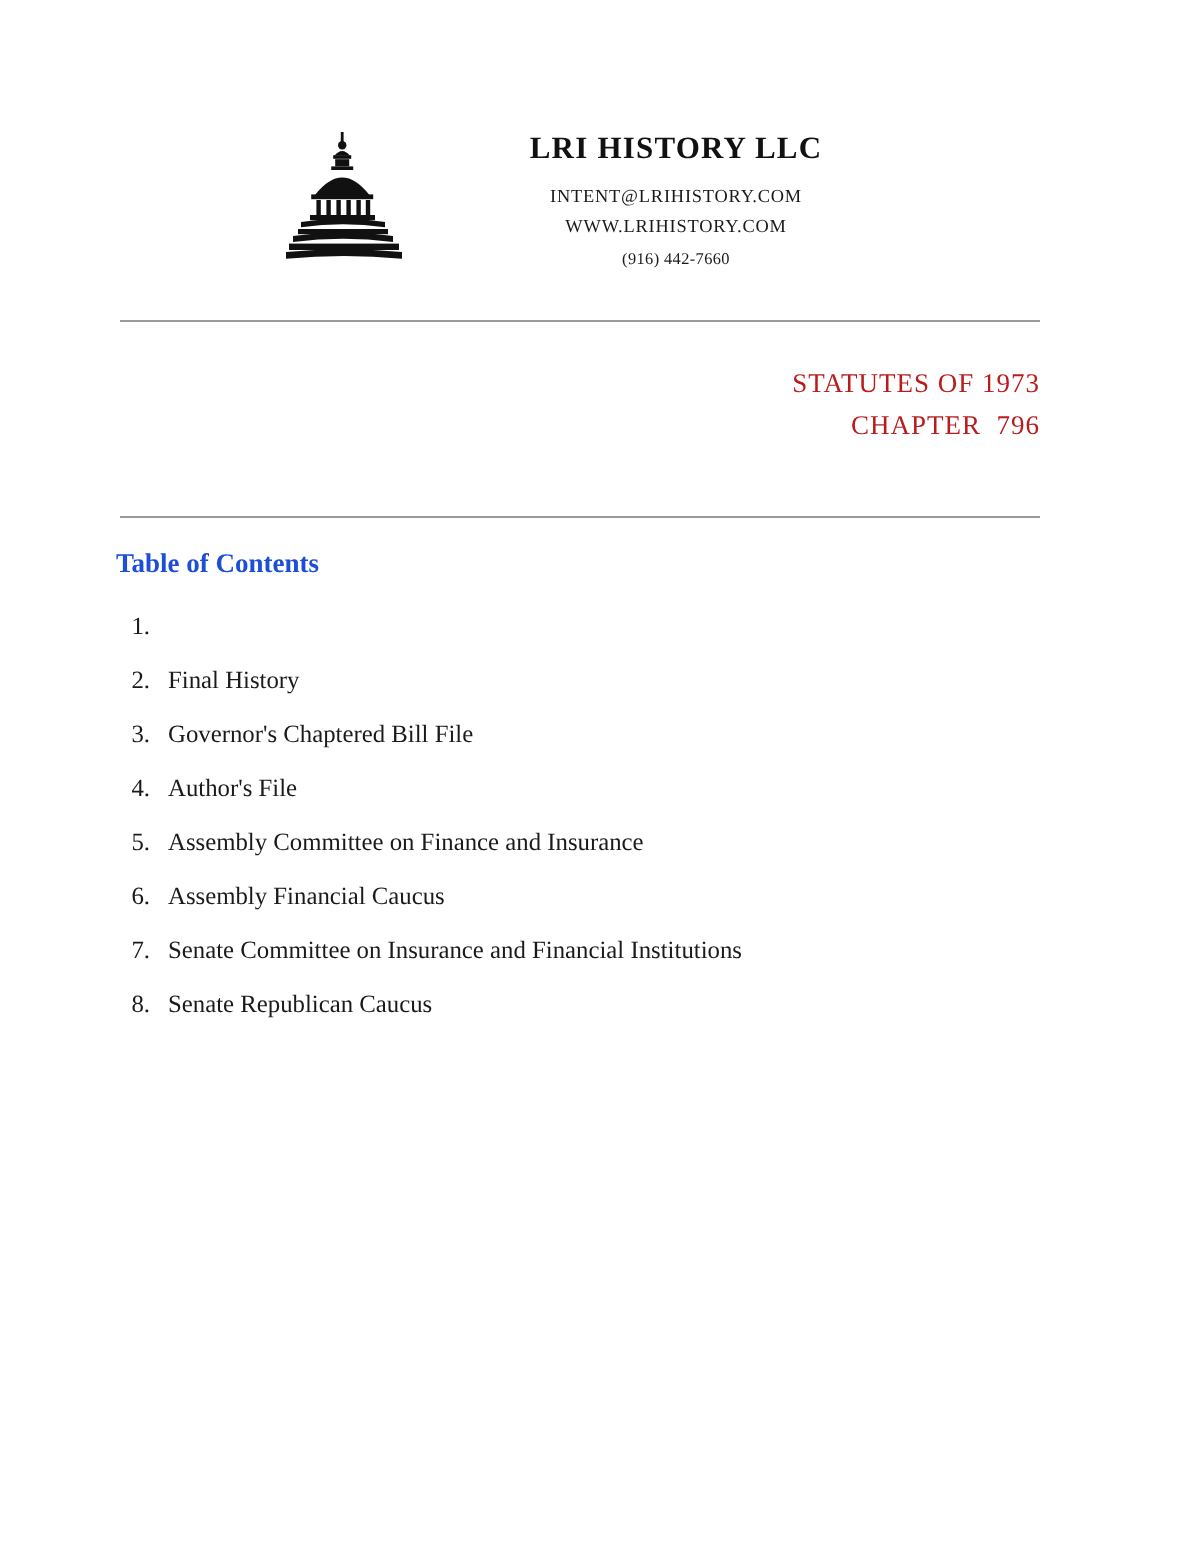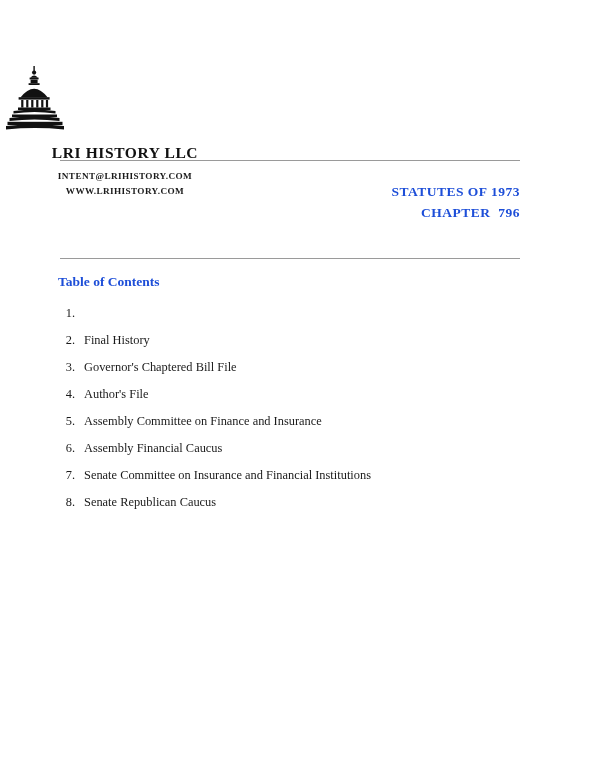--- a/index.html
+++ b/index.html
@@ -23,21 +23,21 @@
     padding: 0;
   }
 
   
   .letterhead {
     position: absolute;
     top: 58px;
     left: 0;
     width: 600px;
     display: flex;
-    flex-direction: column;
+    flex-direction: row;
     align-items: flex-start;
     justify-content: center;
   }
   .logo {
     width: 70px;
     height: 72px;
     flex: 0 0 70px;
     margin-right: 6px;
     margin-top: 6px;
     position: relative;
@@ -56,21 +56,20 @@
     color: #111;
     margin-bottom: 9px;
     font-variant: small-caps;
   }
   .contact-line {
     font-size: 9.2px;
     letter-spacing: 0.4px;
     color: #1a1a1a;
     margin-bottom: 5px;
     text-transform: uppercase;
-    font-weight: bold;
   }
   .phone-line {
     font-size: 8.2px;
     letter-spacing: 0.2px;
     color: #1a1a1a;
     margin-top: 7px;
   }
 
   
   .rule {
@@ -83,25 +82,25 @@
   .rule-top { top: 160px; }
   .rule-bottom { top: 258px; }
 
   
   .title-block {
     position: absolute;
     top: 181px;
     left: 60px;
     width: 460px;
     text-align: right;
-    font-weight: bold;
+    font-weight: normal;
     font-size: 13.5px;
     letter-spacing: 0.5px;
     line-height: 21px;
-    color: #1d4ed8;
+    color: #b91c1c;
   }
   .title-block div { white-space: pre; }
 
   
   .toc-heading {
     position: absolute;
     top: 274px;
     left: 58px;
     font-size: 13.5px;
     font-weight: bold;
@@ -170,20 +169,21 @@
           <rect x="7.5" y="57.8" width="55" height="3.2"></rect>
           <path d="M6.0 62 q29 -2.8 58 0 l0 3.4 q-29 -2.8 -58 0 z"></path>
         </g>
       </svg>
     </div>
 
     <div class="letterhead-text">
       <div class="firm-name">LRI HISTORY LLC</div>
       <div class="contact-line">INTENT@LRIHISTORY.COM</div>
       <div class="contact-line">WWW.LRIHISTORY.COM</div>
+      <div class="phone-line">(916) 442-7660</div>
     </div>
 
   </div>
 
   <div class="rule rule-top"></div>
 
   <div class="title-block">
     <div>STATUTES OF 1973</div>
     <div>CHAPTER  796</div>
   </div>

